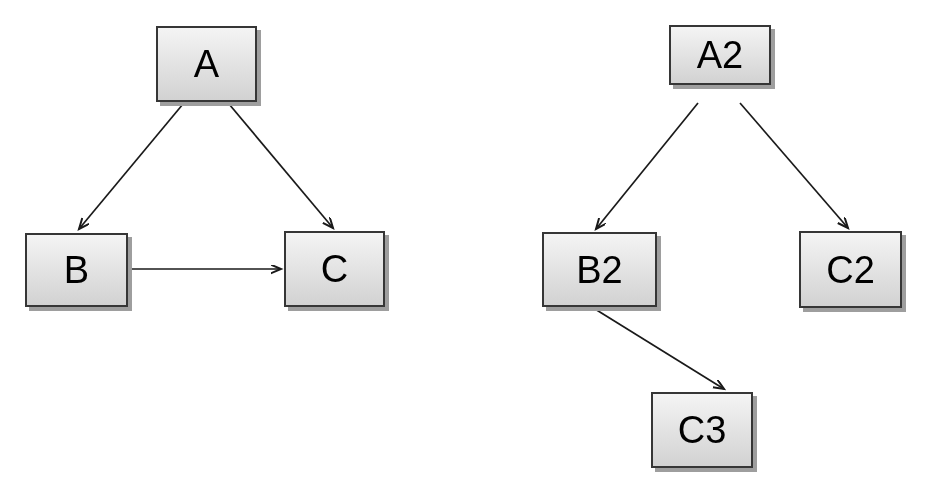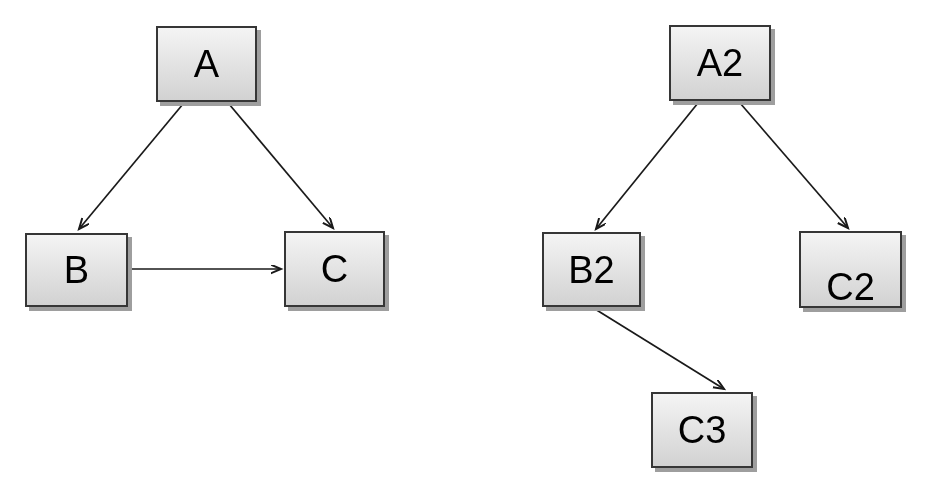--- a/index.html
+++ b/index.html
@@ -65,26 +65,26 @@
   <div>
       <div class="node" style="left: 156px; top: 26px; width: 101px; height: 76px;">
         <span class="node-label">A</span>
       </div>
       <div class="node" style="left: 25px; top: 233px; width: 103px; height: 74px;">
         <span class="node-label">B</span>
       </div>
       <div class="node" style="left: 284px; top: 231px; width: 101px; height: 76px;">
         <span class="node-label">C</span>
       </div>
-      <div class="node" style="left: 669px; top: 25px; width: 102px; height: 76px;">
+      <div class="node" style="left: 669px; top: 25px; width: 102px; height: 60px;">
         <span class="node-label">A2</span>
       </div>
-      <div class="node" style="left: 542px; top: 232px; width: 99px; height: 75px;">
+      <div class="node" style="left: 542px; top: 232px; width: 115px; height: 75px;">
         <span class="node-label">B2</span>
       </div>
-      <div class="node" style="left: 799px; top: 231px; width: 103px; height: 77px; align-items: flex-end;">
+      <div class="node" style="left: 799px; top: 231px; width: 103px; height: 77px;">
         <span class="node-label">C2</span>
       </div>
       <div class="node" style="left: 651px; top: 392px; width: 102px; height: 76px;">
         <span class="node-label">C3</span>
       </div>
     </div>
 </div>
 
 </body></html>

